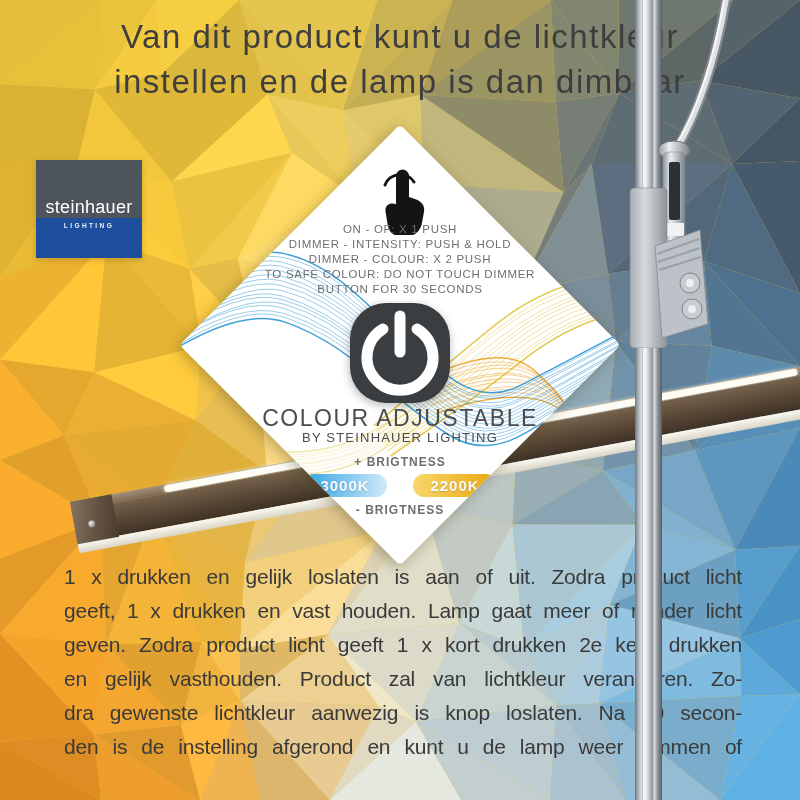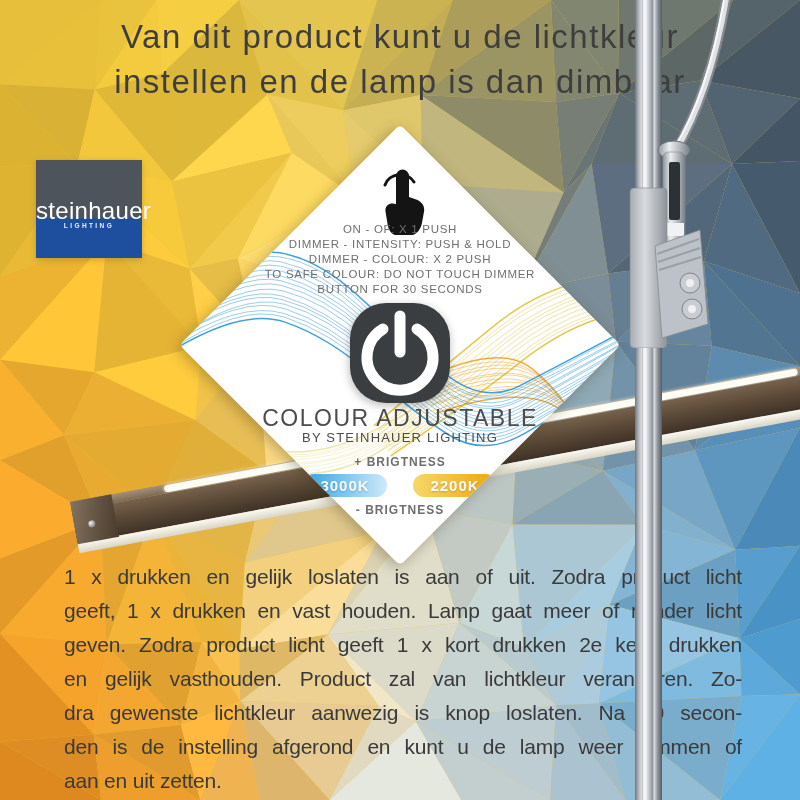--- a/index.html
+++ b/index.html
@@ -19,21 +19,21 @@
              color:#3a3a3a;font-size:21px;line-height:34px;letter-spacing:-0.2px;}
   .pline{text-align:justify;text-align-last:justify;white-space:nowrap;}
   .pline.last{text-align-last:left;white-space:normal;}
 
   
   .logo{position:absolute;left:36px;top:160px;width:106px;height:98px;z-index:2;
         box-shadow:0 2px 6px rgba(80,60,10,0.25);}
   .logo-top{position:absolute;left:0;top:0;right:0;height:58px;background:#4d545c;}
   .logo-bottom{position:absolute;left:0;bottom:0;right:0;height:40px;background:#1e4f9f;}
   .logo-brand{position:absolute;left:0;right:0;top:37px;text-align:center;color:#ffffff;
-              font-size:24px;font-weight:400;letter-spacing:0.3px;}
+              font-size:18px;font-weight:400;letter-spacing:0.3px;}
   .logo-sub{position:absolute;left:0;right:0;top:62px;text-align:center;color:#e9eef6;
             font-size:6.5px;letter-spacing:2.4px;font-weight:700;}
 
   
   .lamp-bar{position:absolute;left:70px;top:502px;width:745px;height:52px;z-index:2;
             transform:rotate(-10.5deg);transform-origin:0 0;}
   .bar-topface{position:absolute;left:0;top:0;right:0;height:9px;
                background:linear-gradient(180deg,#a3917a,#7c6a54);}
   .bar-body{position:absolute;left:0;top:9px;right:0;height:33px;
             background:linear-gradient(180deg,#76624c 0%,#5d4b39 45%,#3f3226 100%);}
@@ -355,21 +355,20 @@
     </div>
   </div>
 
   <div class="paragraph">
     <div class="pline">1 x drukken en gelijk loslaten is aan of uit. Zodra product licht</div>
     <div class="pline">geeft, 1 x drukken en vast houden. Lamp gaat meer of minder licht</div>
     <div class="pline">geven. Zodra product licht geeft 1 x kort drukken 2e keer drukken</div>
     <div class="pline">en gelijk vasthouden. Product zal van lichtkleur veranderen. Zo-</div>
     <div class="pline">dra gewenste lichtkleur aanwezig is knop loslaten. Na 30 secon-</div>
     <div class="pline">den is de instelling afgerond en kunt u de lamp weer dimmen of</div>
-    <div class="pline last">aan en uit zetten.</div>
   </div>
 
   <div class="pole"></div>
 
   <svg class="flex-rod" viewBox="0 0 90 165">
     <path d="M72,-6 C62,55 45,110 20,152" fill="none" stroke="#84898f" stroke-width="10"></path>
     <path d="M72,-6 C62,55 45,110 20,152" fill="none" stroke="#dfe2e5" stroke-width="5.5"></path>
     <path d="M70,-6 C60,55 43,110 18,150" fill="none" stroke="#f8f9fa" stroke-width="2"></path>
   </svg>
 

